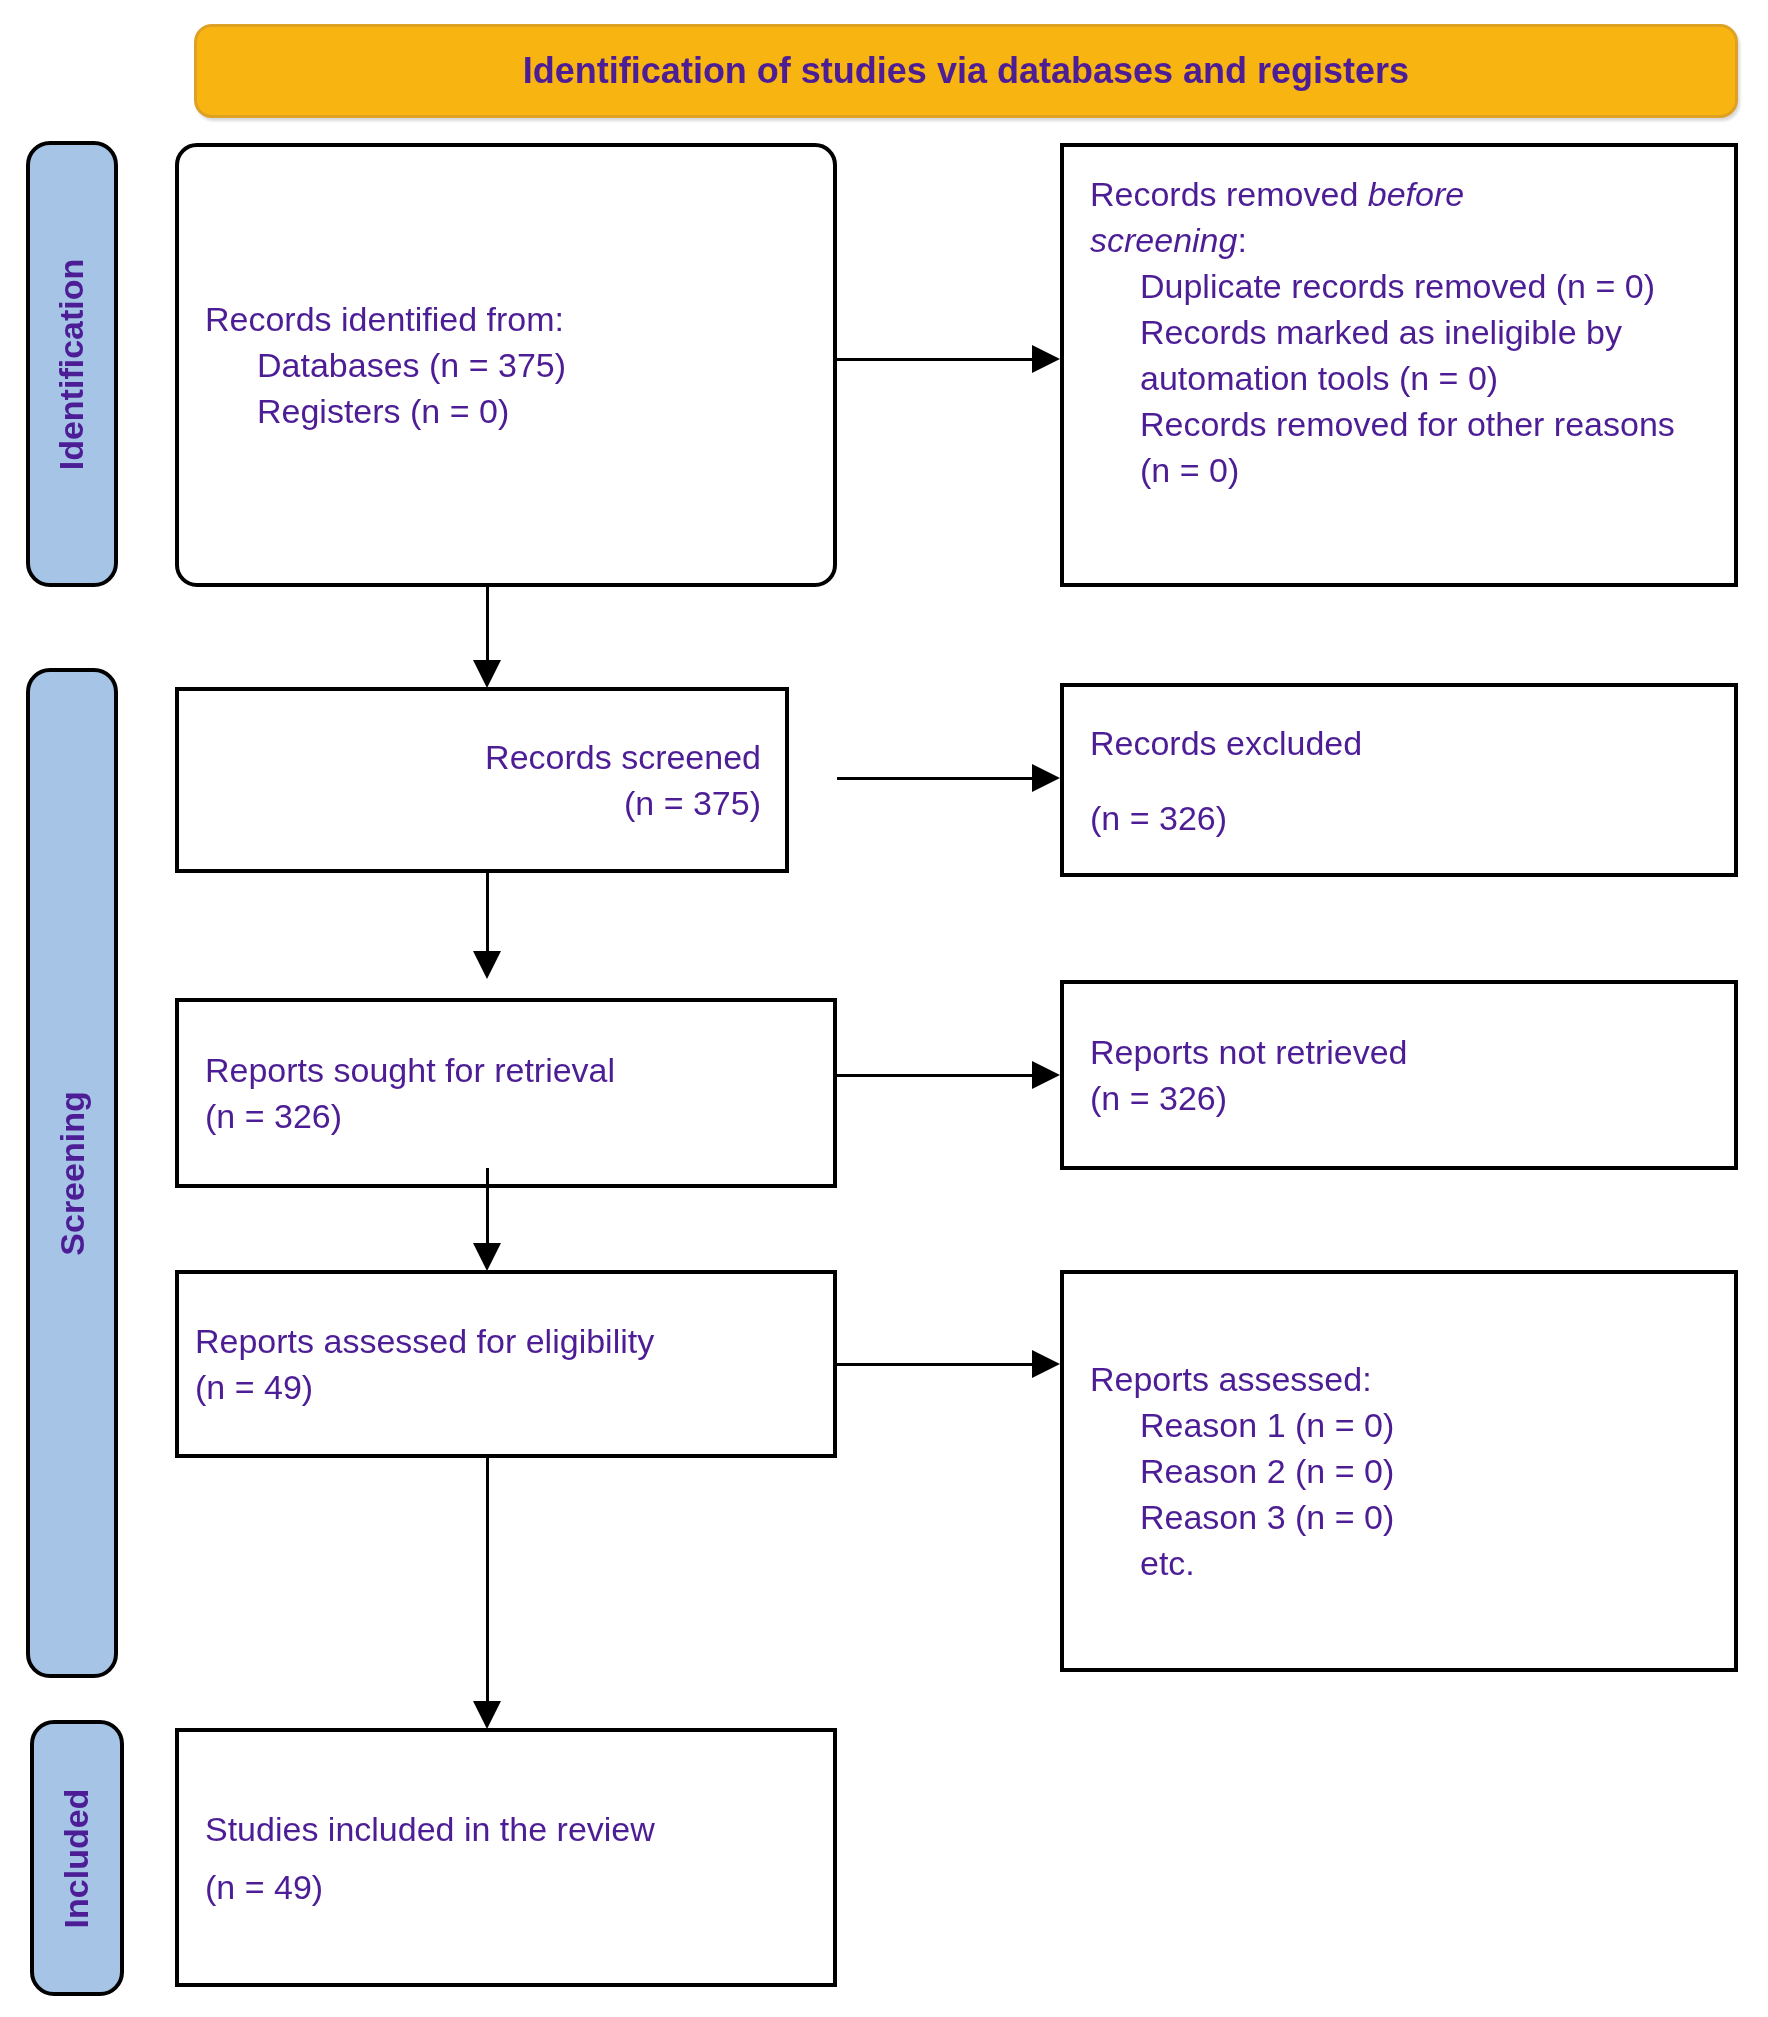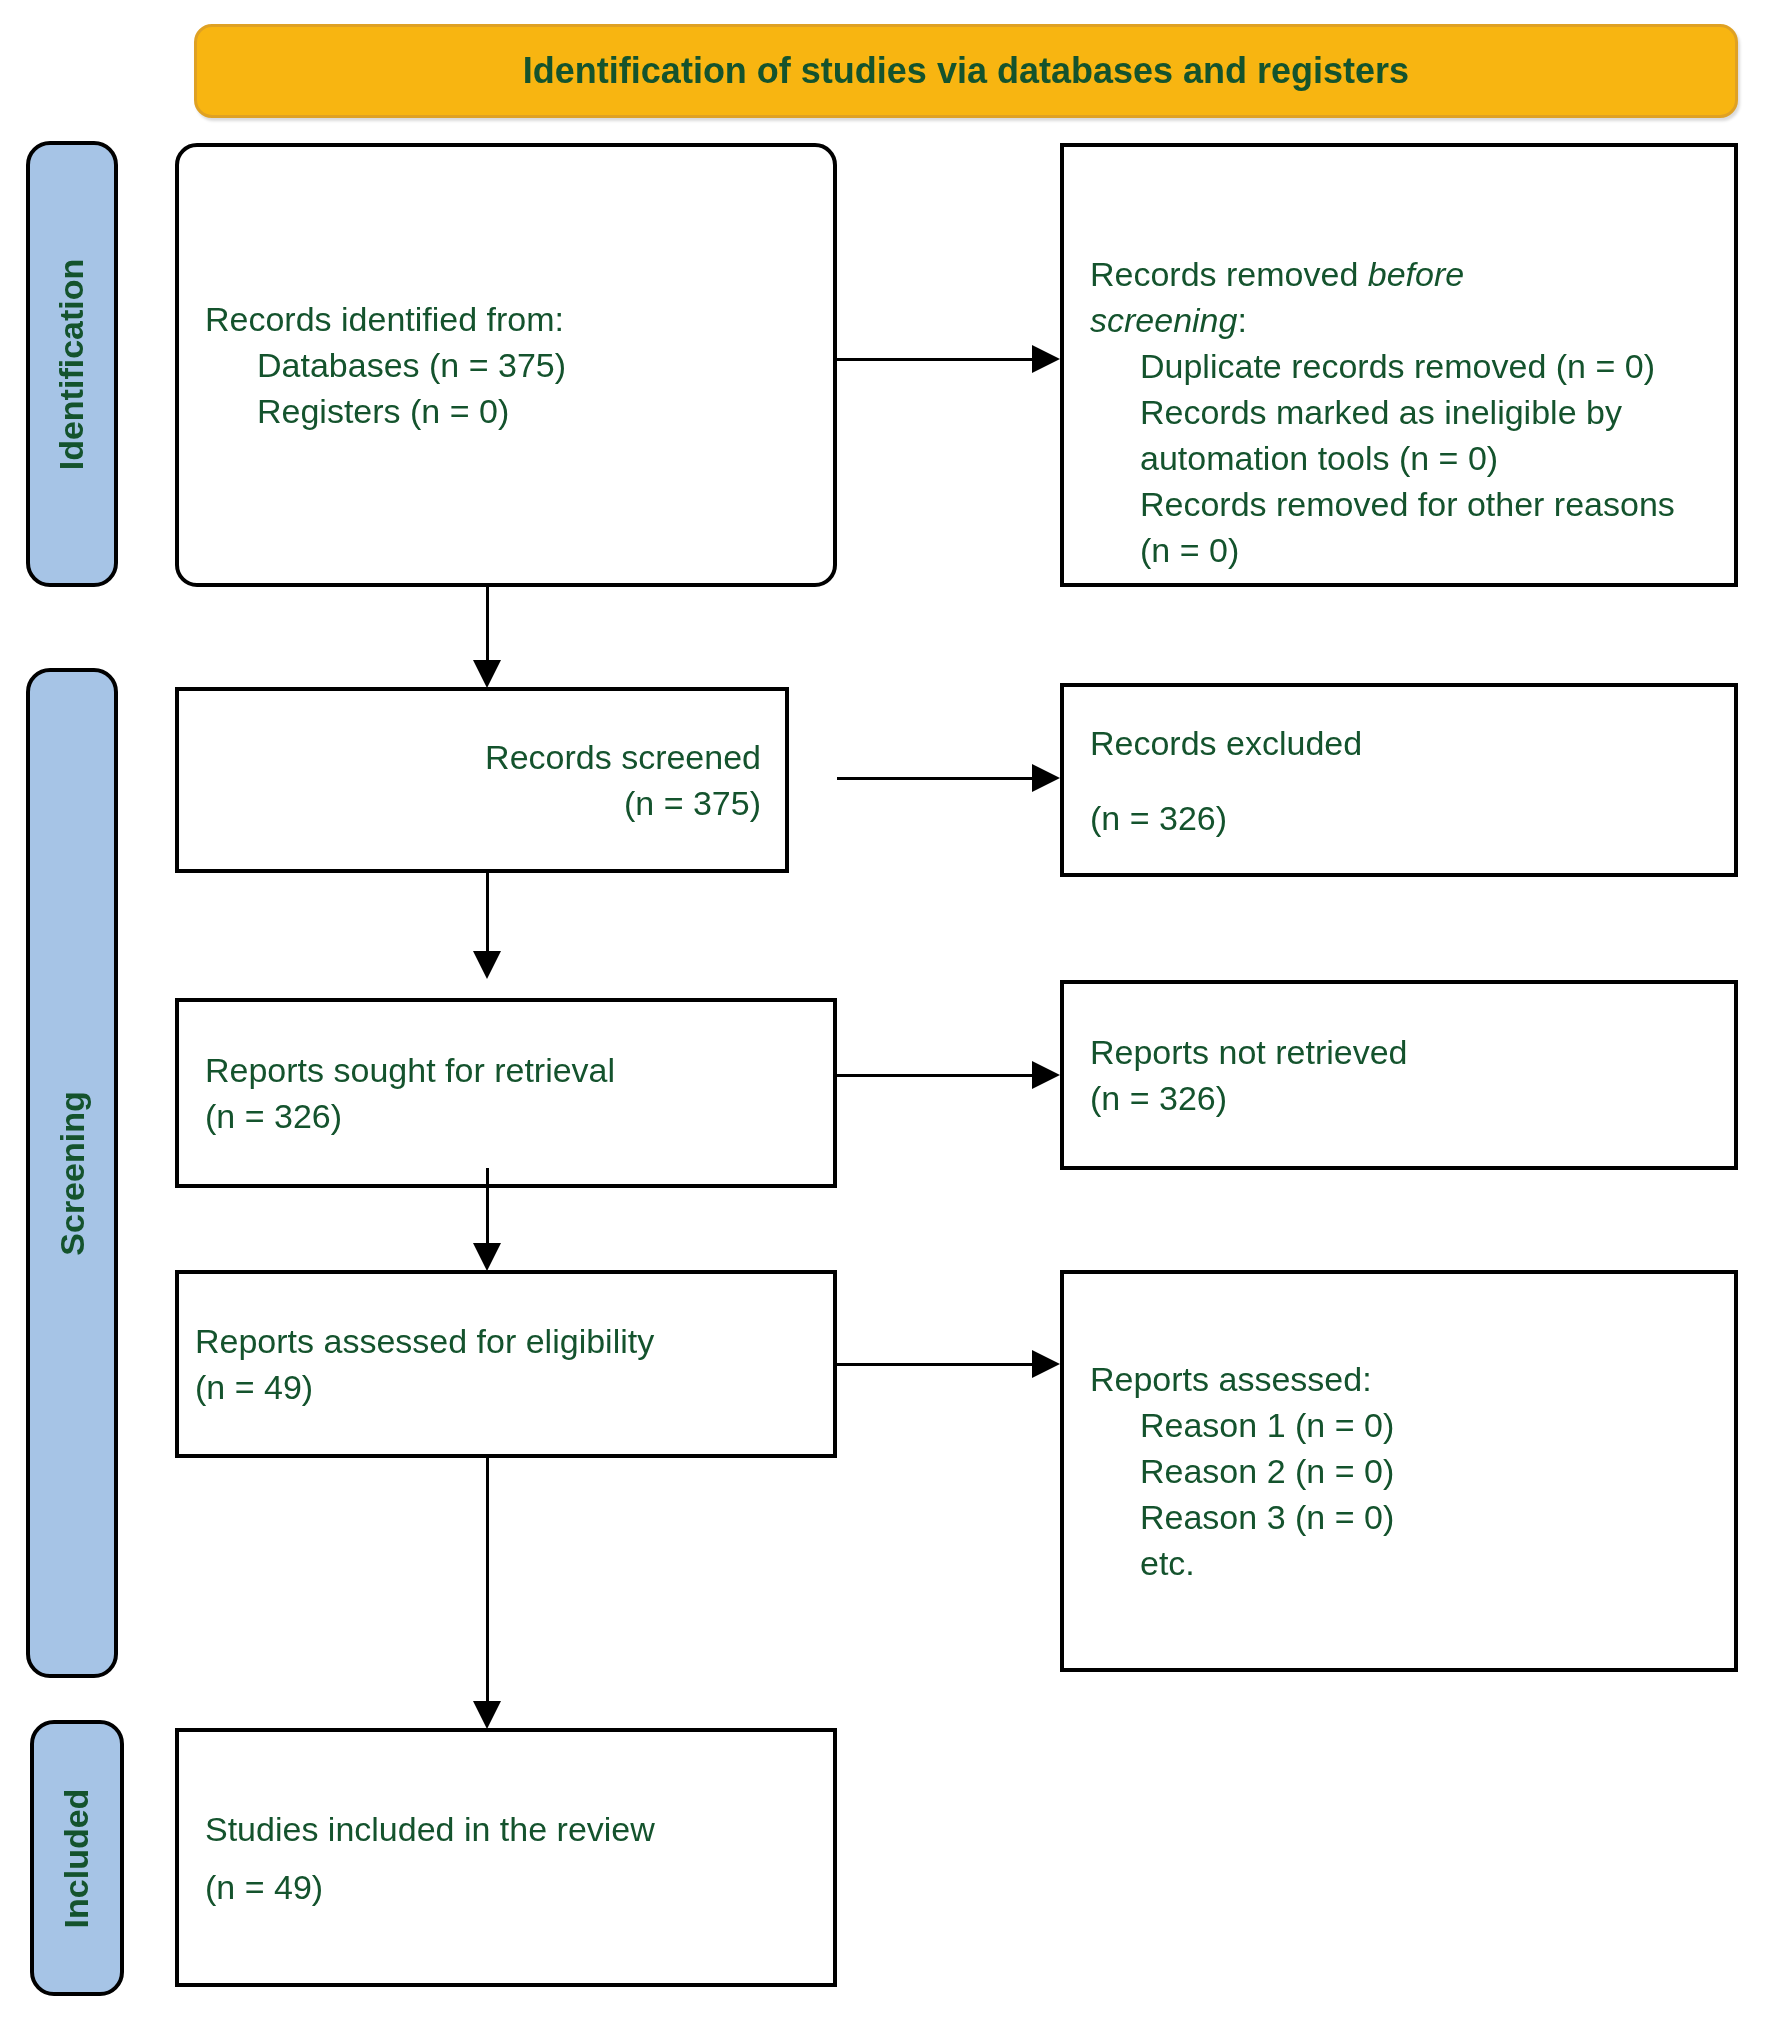--- a/index.html
+++ b/index.html
@@ -1,18 +1,18 @@
 <!DOCTYPE html>
 <html style="--banner-bg: #F8B511; --banner-border: #DFA123; --stage-bg: #A6C4E6; --box-border: #000000;"><head>
 <meta charset="utf-8">
 <style>
   html,body { margin:0; padding:0; background:#ffffff; }
   .canvas {
     position:relative; width:1768px; height:2017px; background:#ffffff;
-    font-family:"Liberation Sans","DejaVu Sans",sans-serif; color:#14532d;
+    font-family:"Liberation Sans","DejaVu Sans",sans-serif; color:#4c1d95;
   }
   
   .banner {
     position:absolute; left:194px; top:24px; width:1544px; height:94px;
     background:var(--banner-bg,#F8B511);
     border:3px solid var(--banner-border,#DFA123);
     border-radius:18px; box-sizing:border-box;
     display:flex; align-items:center; justify-content:center;
     font-size:36px; font-weight:bold;
     box-shadow:2px 3px 3px rgba(0,0,0,0.15);
@@ -33,21 +33,21 @@
   
   .box {
     position:absolute; background:#fff;
     border:4px solid var(--box-border,#000); box-sizing:border-box;
     font-size:34px; line-height:46px;
     display:flex; flex-direction:column; justify-content:center;
     padding:10px 24px 10px 26px;
   }
   .box .item { padding-left:52px; }
   .rcol .item { padding-left:50px; max-width:570px; }
-  .box.top-align { justify-content:flex-end; padding-top:24px; }
+  .box.top-align { justify-content:flex-start; padding-top:24px; }
   .it { font-style:italic; }
   
   #box-records-identified { left:175px; top:143px;  width:662px; height:444px;border-radius:22px; }
   #box-records-screened   { left:175px; top:687px;  width:614px; height:186px;text-align:right; }
   #box-reports-sought     { left:175px; top:998px;  width:662px; height:190px; }
   #box-reports-assessed   { left:175px; top:1270px; width:662px; height:188px;padding-left:16px; }
   #box-studies-included   { left:175px; top:1728px; width:662px; height:259px;gap:12px; }
   
   #box-records-removed    { left:1060px; top:143px;  width:678px; height:444px; }
   #box-records-excluded   { left:1060px; top:683px;  width:678px; height:194px;gap:29px; }

